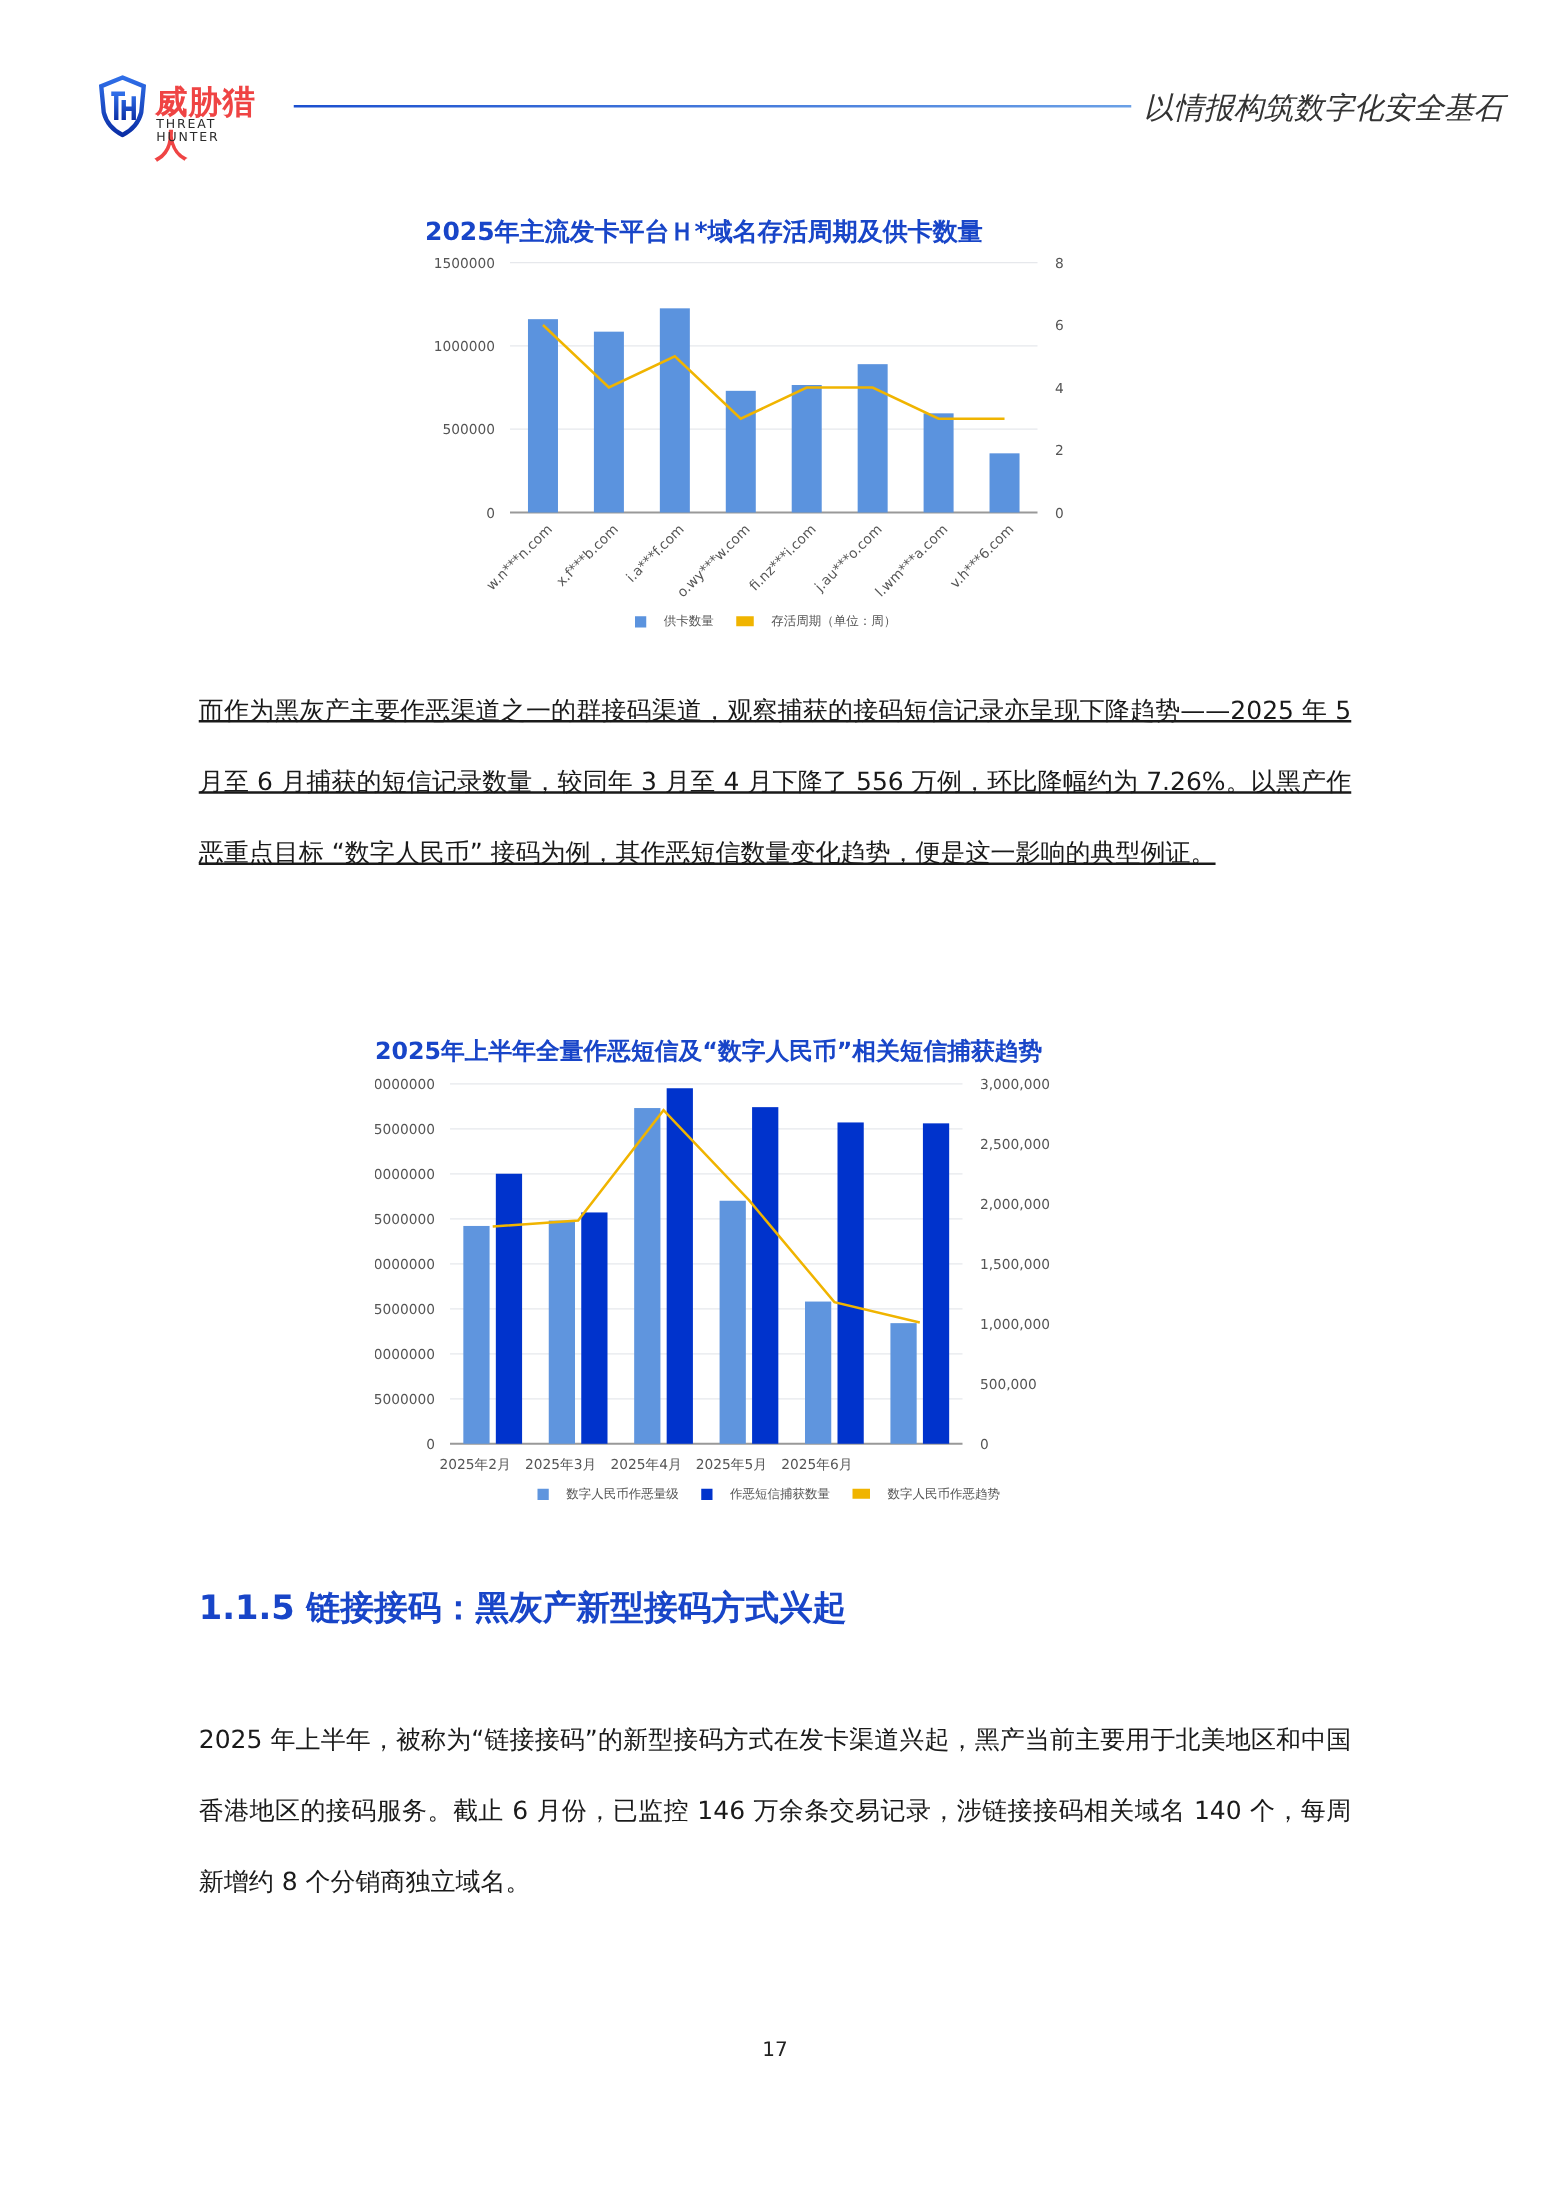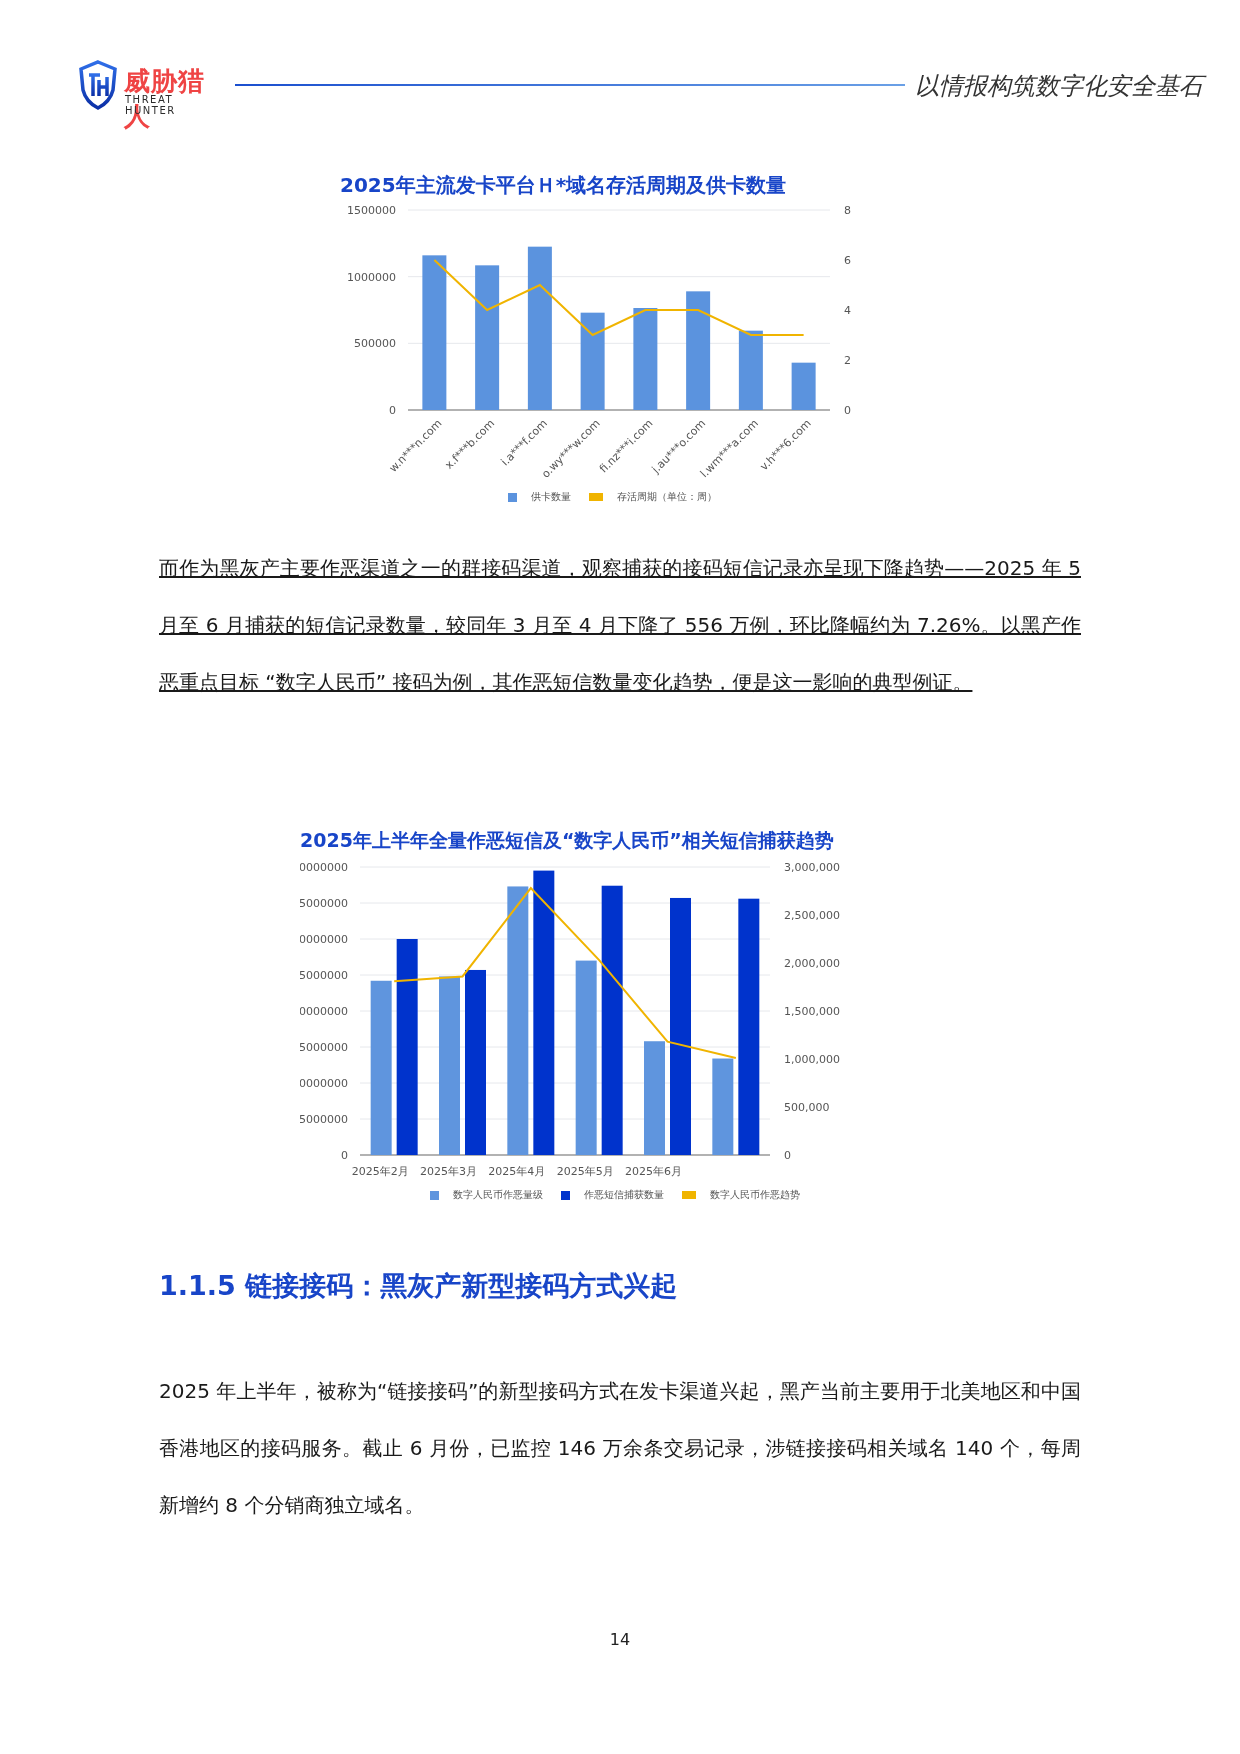--- a/index.html
+++ b/index.html
@@ -155,13 +155,13 @@
       <span class="swatch wide" style="background:#f0b400;"></span>
       <span>数字人民币作恶趋势</span>
     </div>
   </div>
 </div>
 
 <div class="section-title">1.1.5  链接接码：黑灰产新型接码方式兴起</div>
 
 <div class="para" style="top:1363px;">2025 年上半年，被称为“链接接码”的新型接码方式在发卡渠道兴起，黑产当前主要用于北美地区和中国香港地区的接码服务。截止 6 月份，已监控 146 万余条交易记录，涉链接接码相关域名 140 个，每周新增约 8 个分销商独立域名。</div>
 
-<div class="page-num">14</div>
+<div class="page-num">17</div>
 
 </body></html>

